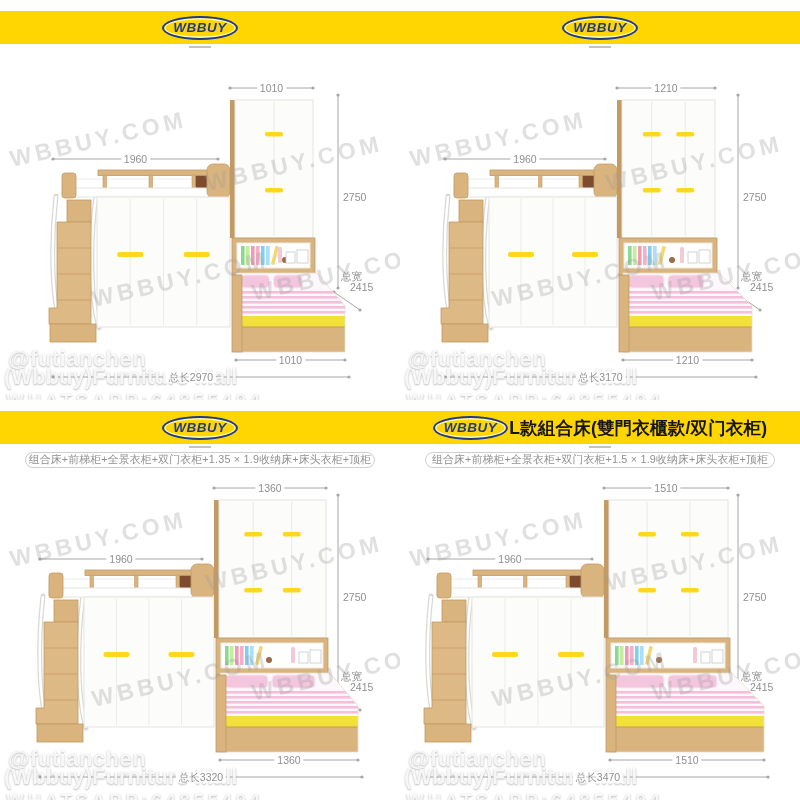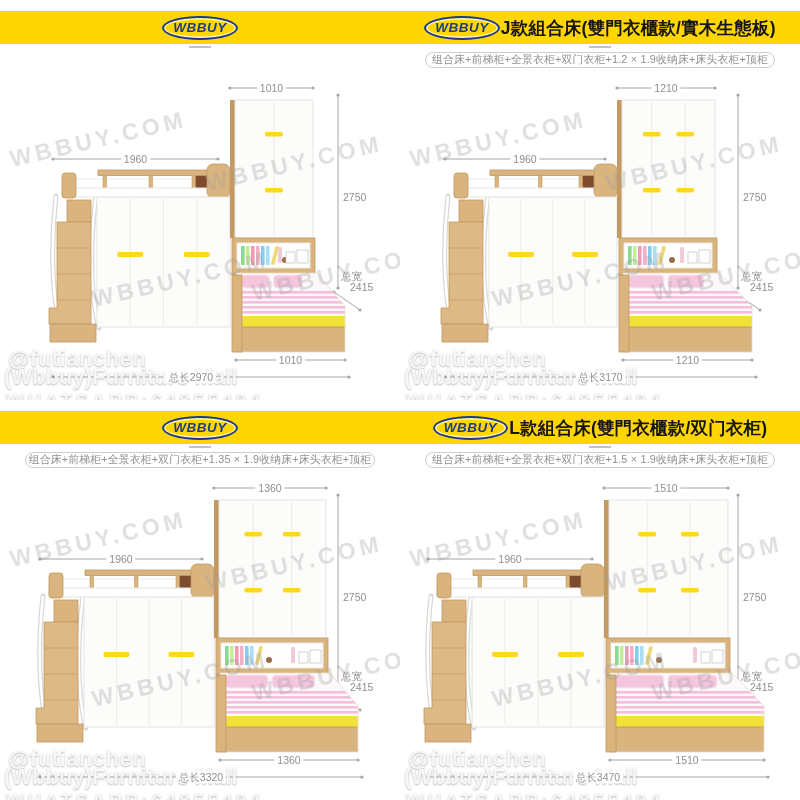--- a/index.html
+++ b/index.html
@@ -138,24 +138,22 @@
       <span class="dim d-bed" style="left: 290.5px;">1010</span>
       <span class="dim d-total" style="left: 191px;">总长2970</span>
     </div>
   </div>
 
   <div class="quad">
     <div class="banner">
       <span class="logo">
           <span class="logo-text">WBBUY</span>
         </span>
-      <span class="title">J款組合床(雙門衣櫃款/實木生態板)</span>
     </div>
     <div class="dash"></div>
-    <div class="pill">组合床+前梯柜+全景衣柜+双门衣柜+1.2 × 1.9收纳床+床头衣柜+顶柜</div>
     <div class="stage">
       <svg class="fx" width="400" height="330" viewBox="0 0 400 330">
           <line x1="217" y1="18" x2="315" y2="18" stroke="#a6a6a6" stroke-width="1"></line>
           <circle cx="217" cy="18" r="1.6" fill="#a6a6a6"></circle>
           <circle cx="315" cy="18" r="1.6" fill="#a6a6a6"></circle>
           <line x1="45" y1="89" x2="205" y2="89" stroke="#a6a6a6" stroke-width="1"></line>
           <circle cx="45" cy="89" r="1.6" fill="#a6a6a6"></circle>
           <circle cx="205" cy="89" r="1.6" fill="#a6a6a6"></circle>
           <line x1="338" y1="25" x2="338" y2="218" stroke="#a6a6a6" stroke-width="1"></line>
           <circle cx="338" cy="25" r="1.6" fill="#a6a6a6"></circle>

